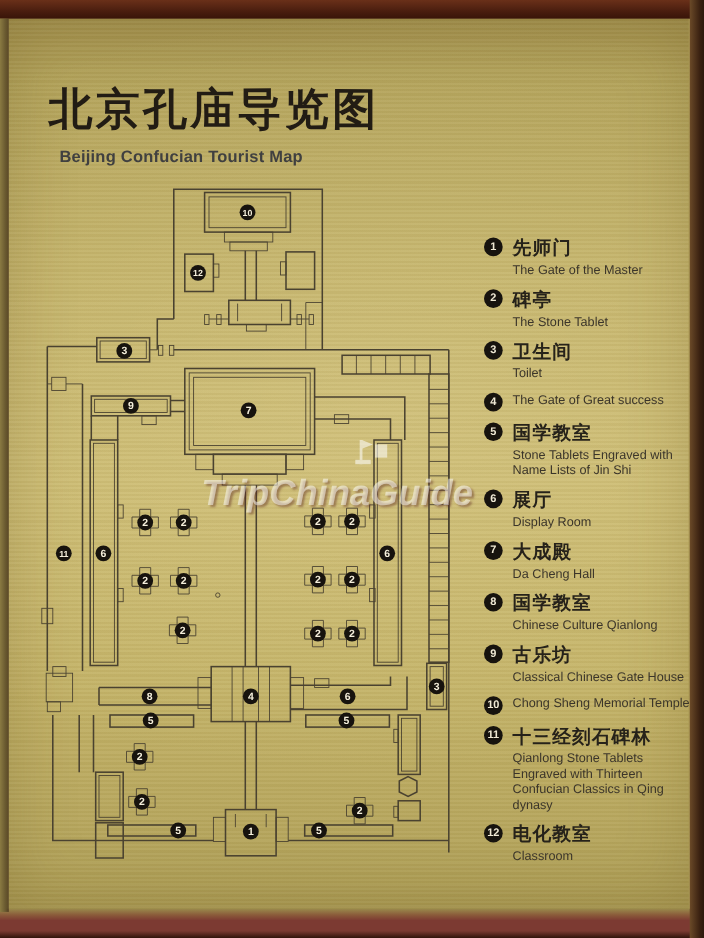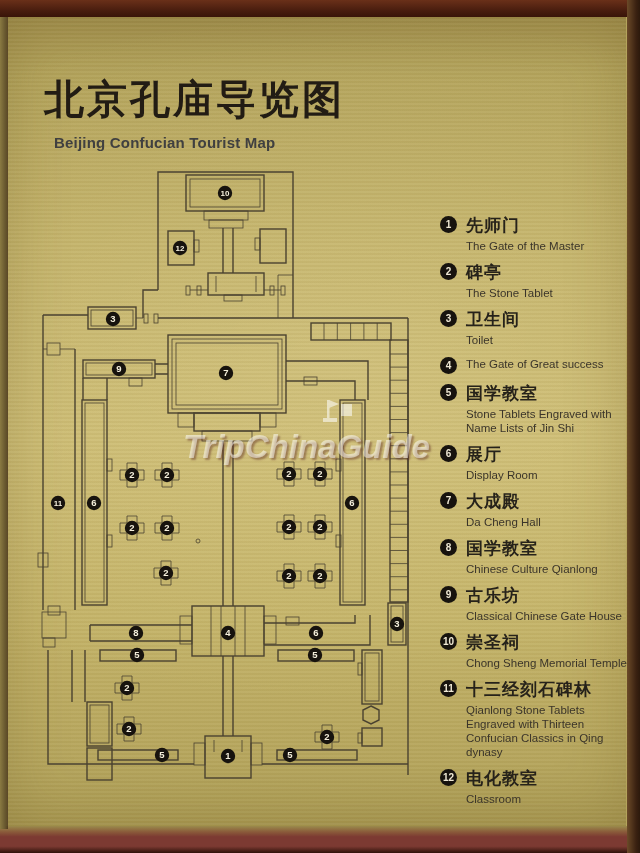--- a/index.html
+++ b/index.html
@@ -400,21 +400,20 @@
       <span class="lg-num">9</span>
       <div class="lg-txt">
         <div class="lg-zh">古乐坊</div>
         <div class="lg-en">Classical Chinese Gate House</div>
       </div>
     </div>
 
     <div class="lg-item">
       <span class="lg-num">10</span>
       <div class="lg-txt">
-        <div class="lg-zh">崇圣祠</div>
         <div class="lg-en">Chong Sheng Memorial Temple</div>
       </div>
     </div>
 
     <div class="lg-item">
       <span class="lg-num">11</span>
       <div class="lg-txt">
         <div class="lg-zh">十三经刻石碑林</div>
         <div class="lg-en">Qianlong Stone Tablets Engraved with Thirteen Confucian Classics in Qing dynasy</div>
       </div>

